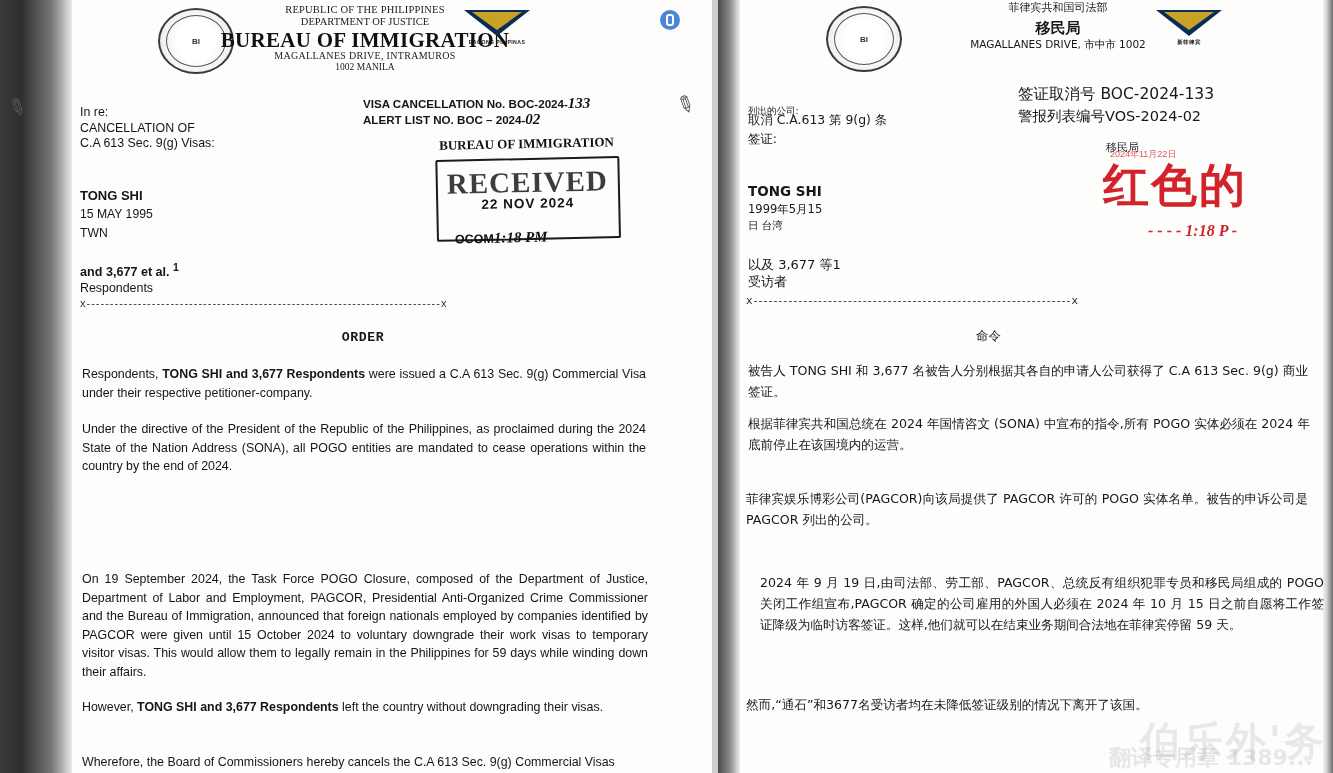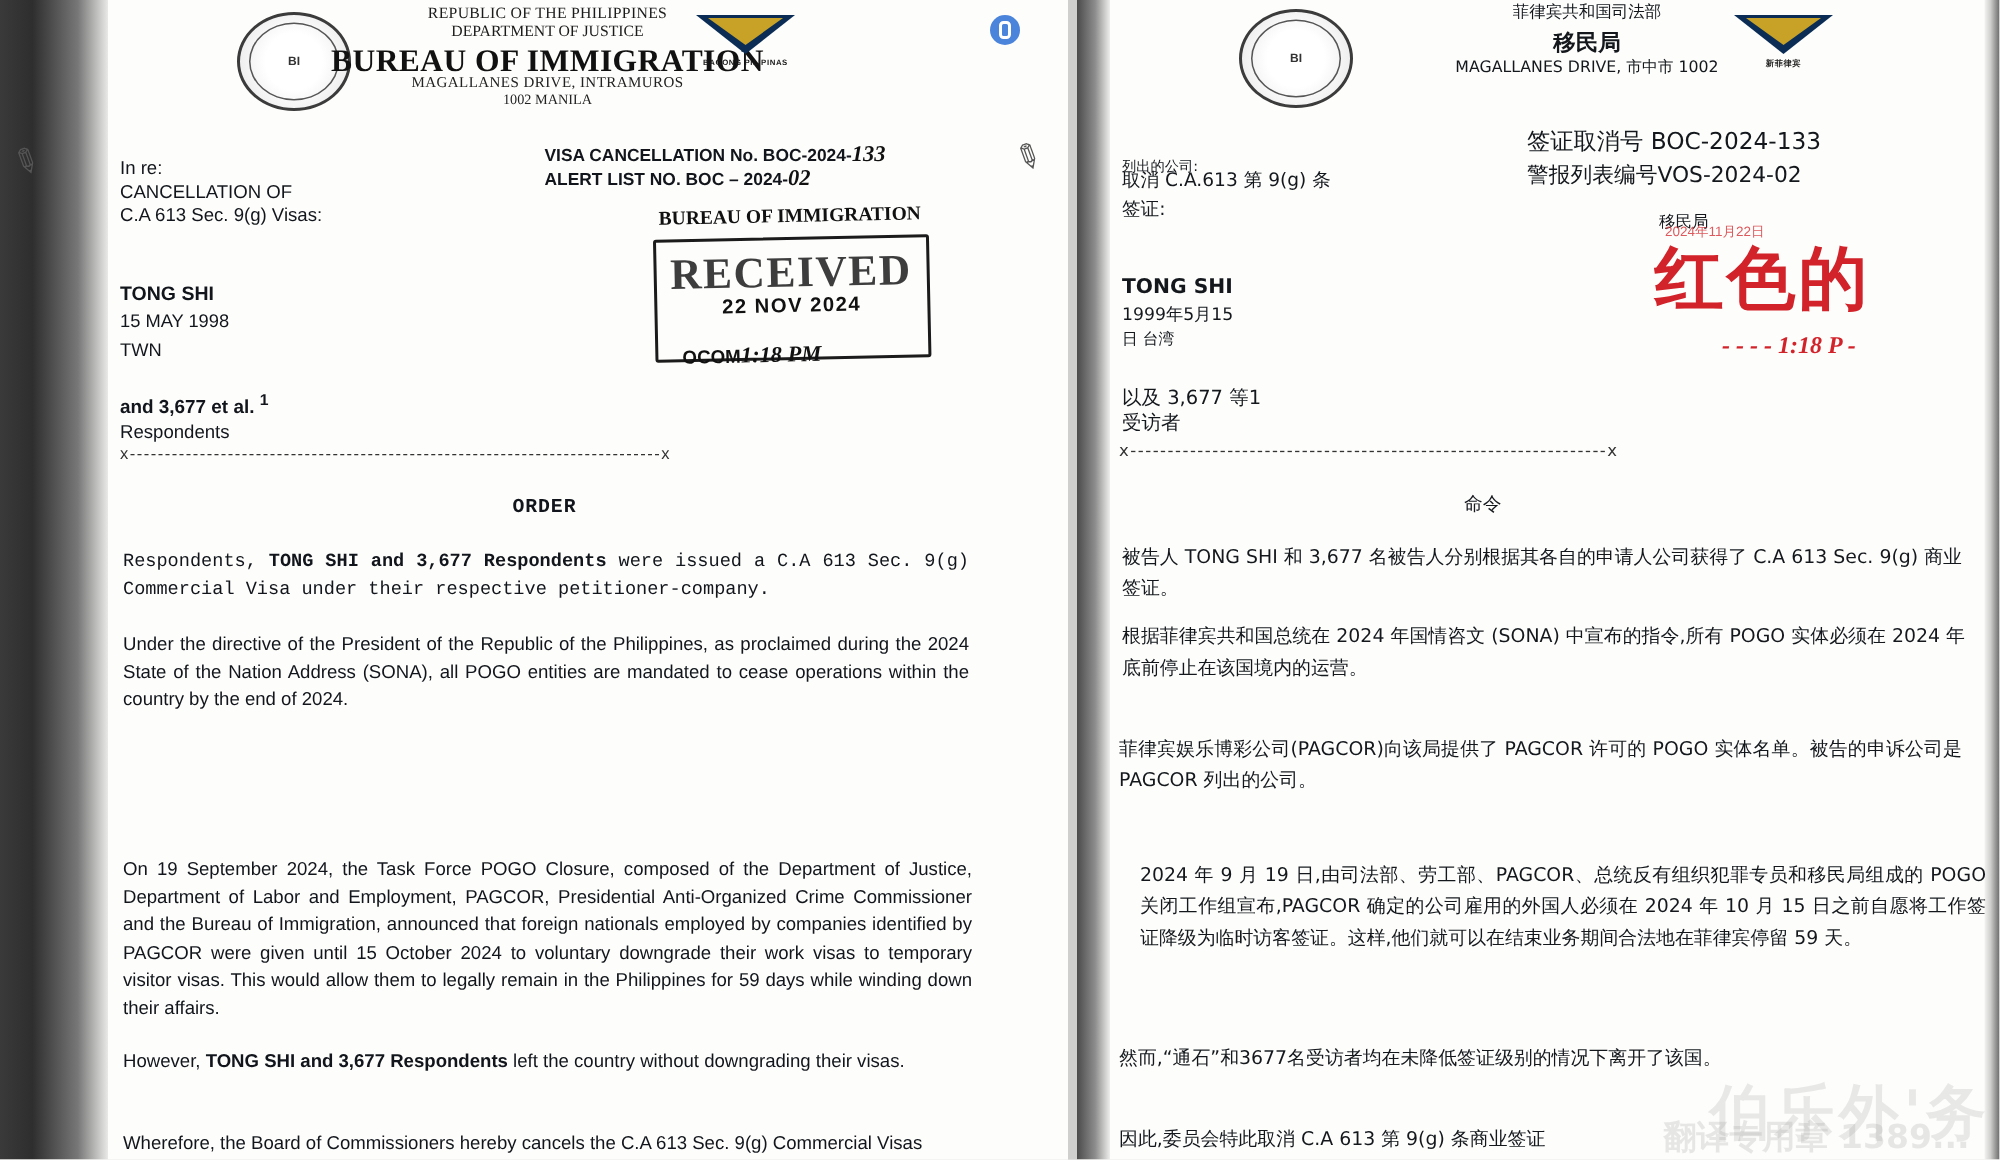--- a/index.html
+++ b/index.html
@@ -173,33 +173,33 @@
     <div class="stamp-ocom">
       <span>OCOM</span><span class="hand">1:18 PM</span>
     </div>
   </div>
 
   <div class="doc-txt" style="left:80px;top:105px;font-size:12.4px;">In re:</div>
   <div class="doc-txt" style="left:80px;top:121px;font-size:12.4px;">CANCELLATION OF</div>
   <div class="doc-txt" style="left:80px;top:136px;font-size:12.4px;">C.A 613 Sec. 9(g) Visas:</div>
 
   <div class="doc-txt b" style="left:80px;top:188px;font-size:13px;">TONG SHI</div>
-  <div class="doc-txt" style="left:80px;top:207px;font-size:12.2px;">15 MAY 1998</div>
+  <div class="doc-txt" style="left:80px;top:207px;font-size:12.2px;">15 MAY 1995</div>
   <div class="doc-txt" style="left:80px;top:226px;font-size:12.2px;">TWN</div>
 
   <div class="doc-txt b" style="left:80px;top:261px;font-size:12.6px;">
     <span>and 3,677 et al. </span><sup>1</sup>
   </div>
   <div class="doc-txt" style="left:80px;top:281px;font-size:12.4px;">Respondents</div>
 
   <div class="doc-txt" style="left:80px;top:297px;font-size:11px;letter-spacing:1px;color:#333;">x----------------------------------------------------------------------------x</div>
 
   <div class="doc-txt b center" style="left:80px;top:330px;width:566px;font-size:13.2px;letter-spacing:.6px;font-family:Liberation Mono, monospace;">ORDER</div>
 
-  <div class="doc-txt blk" style="left:82px;top:365px;width:564px;font-family:Liberation Mono, monospace;">
+  <div class="doc-txt blk" style="left:82px;top:365px;width:564px;">
     <span>Respondents, <b>TONG SHI and 3,677 Respondents</b> were issued a C.A 613 Sec. 9(g) Commercial Visa under their respective petitioner-company.</span>
   </div>
   <div class="doc-txt blk" style="left:82px;top:420px;width:564px;">
     <span>Under the directive of the President of the Republic of the Philippines, as proclaimed during the 2024 State of the Nation Address (SONA), all POGO entities are mandated to cease operations within the country by the end of 2024.</span>
   </div>
   <div class="doc-txt blk" style="left:82px;top:570px;width:566px;">
     <span>On 19 September 2024, the Task Force POGO Closure, composed of the Department of Justice, Department of Labor and Employment, PAGCOR, Presidential Anti-Organized Crime Commissioner and the Bureau of Immigration, announced that foreign nationals employed by companies identified by PAGCOR were given until 15 October 2024 to voluntary downgrade their work visas to temporary visitor visas. This would allow them to legally remain in the Philippines for 59 days while winding down their affairs.</span>
   </div>
   <div class="doc-txt blk" style="left:82px;top:698px;width:564px;">
     <span>However, <b>TONG SHI and 3,677 Respondents</b> left the country without downgrading their visas.</span>
@@ -252,19 +252,18 @@
   <div class="zh" style="position:absolute;left:30px;top:273px;font-size:13px;">受访者</div>
   <div class="zh" style="position:absolute;left:28px;top:294px;font-size:11px;letter-spacing:1px;color:#333;">x----------------------------------------------------------------x</div>
 
   <div class="zh" style="position:absolute;left:258px;top:328px;font-size:12.5px;">命令</div>
 
   <div class="zh zh-blk" style="position:absolute;left:30px;top:360px;width:560px;">被告人 TONG SHI 和 3,677 名被告人分别根据其各自的申请人公司获得了 C.A 613 Sec. 9(g) 商业签证。</div>
   <div class="zh zh-blk" style="position:absolute;left:30px;top:413px;width:562px;">根据菲律宾共和国总统在 2024 年国情咨文 (SONA) 中宣布的指令,所有 POGO 实体必须在 2024 年底前停止在该国境内的运营。</div>
   <div class="zh zh-blk" style="position:absolute;left:28px;top:488px;width:562px;">菲律宾娱乐博彩公司(PAGCOR)向该局提供了 PAGCOR 许可的 POGO 实体名单。被告的申诉公司是 PAGCOR 列出的公司。</div>
   <div class="zh zh-blk" style="position:absolute;left:42px;top:572px;width:564px;">2024 年 9 月 19 日,由司法部、劳工部、PAGCOR、总统反有组织犯罪专员和移民局组成的 POGO 关闭工作组宣布,PAGCOR 确定的公司雇用的外国人必须在 2024 年 10 月 15 日之前自愿将工作签证降级为临时访客签证。这样,他们就可以在结束业务期间合法地在菲律宾停留 59 天。</div>
   <div class="zh zh-blk" style="position:absolute;left:28px;top:694px;width:562px;">然而,“通石”和3677名受访者均在未降低签证级别的情况下离开了该国。</div>
-  <div class="zh zh-blk" style="position:absolute;left:28px;top:748px;width:562px;">因此,委员会特此取消 C.A 613 第 9(g) 条商业签证</div>
 
   <div class="wm">伯乐外'务</div>
   <div class="wm2">翻译专用章 1389...</div>
 </div>
 
 <div class="pen2">✎</div>
 
 </body></html>

